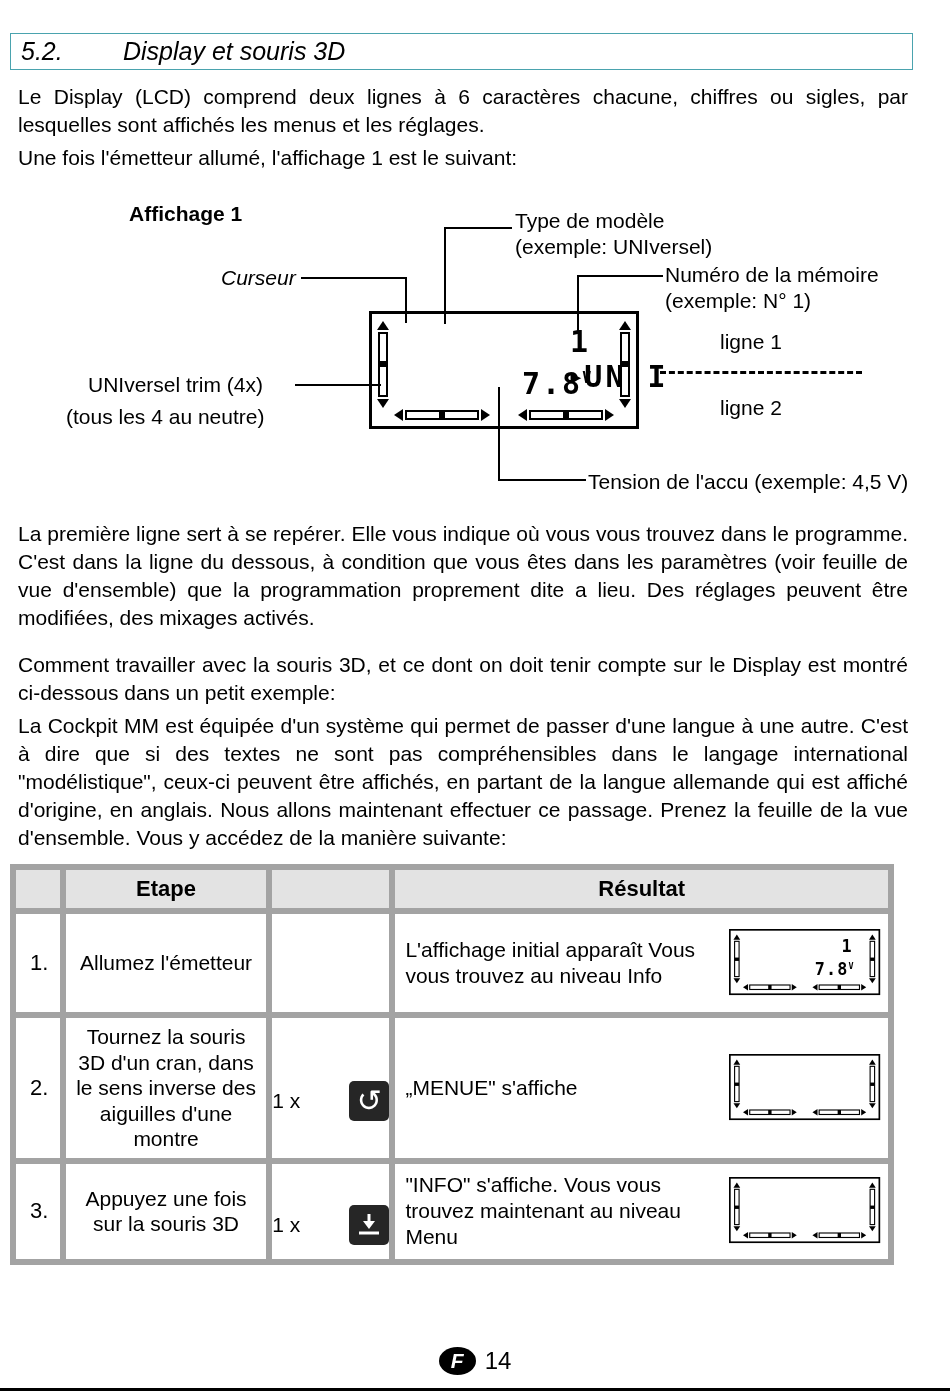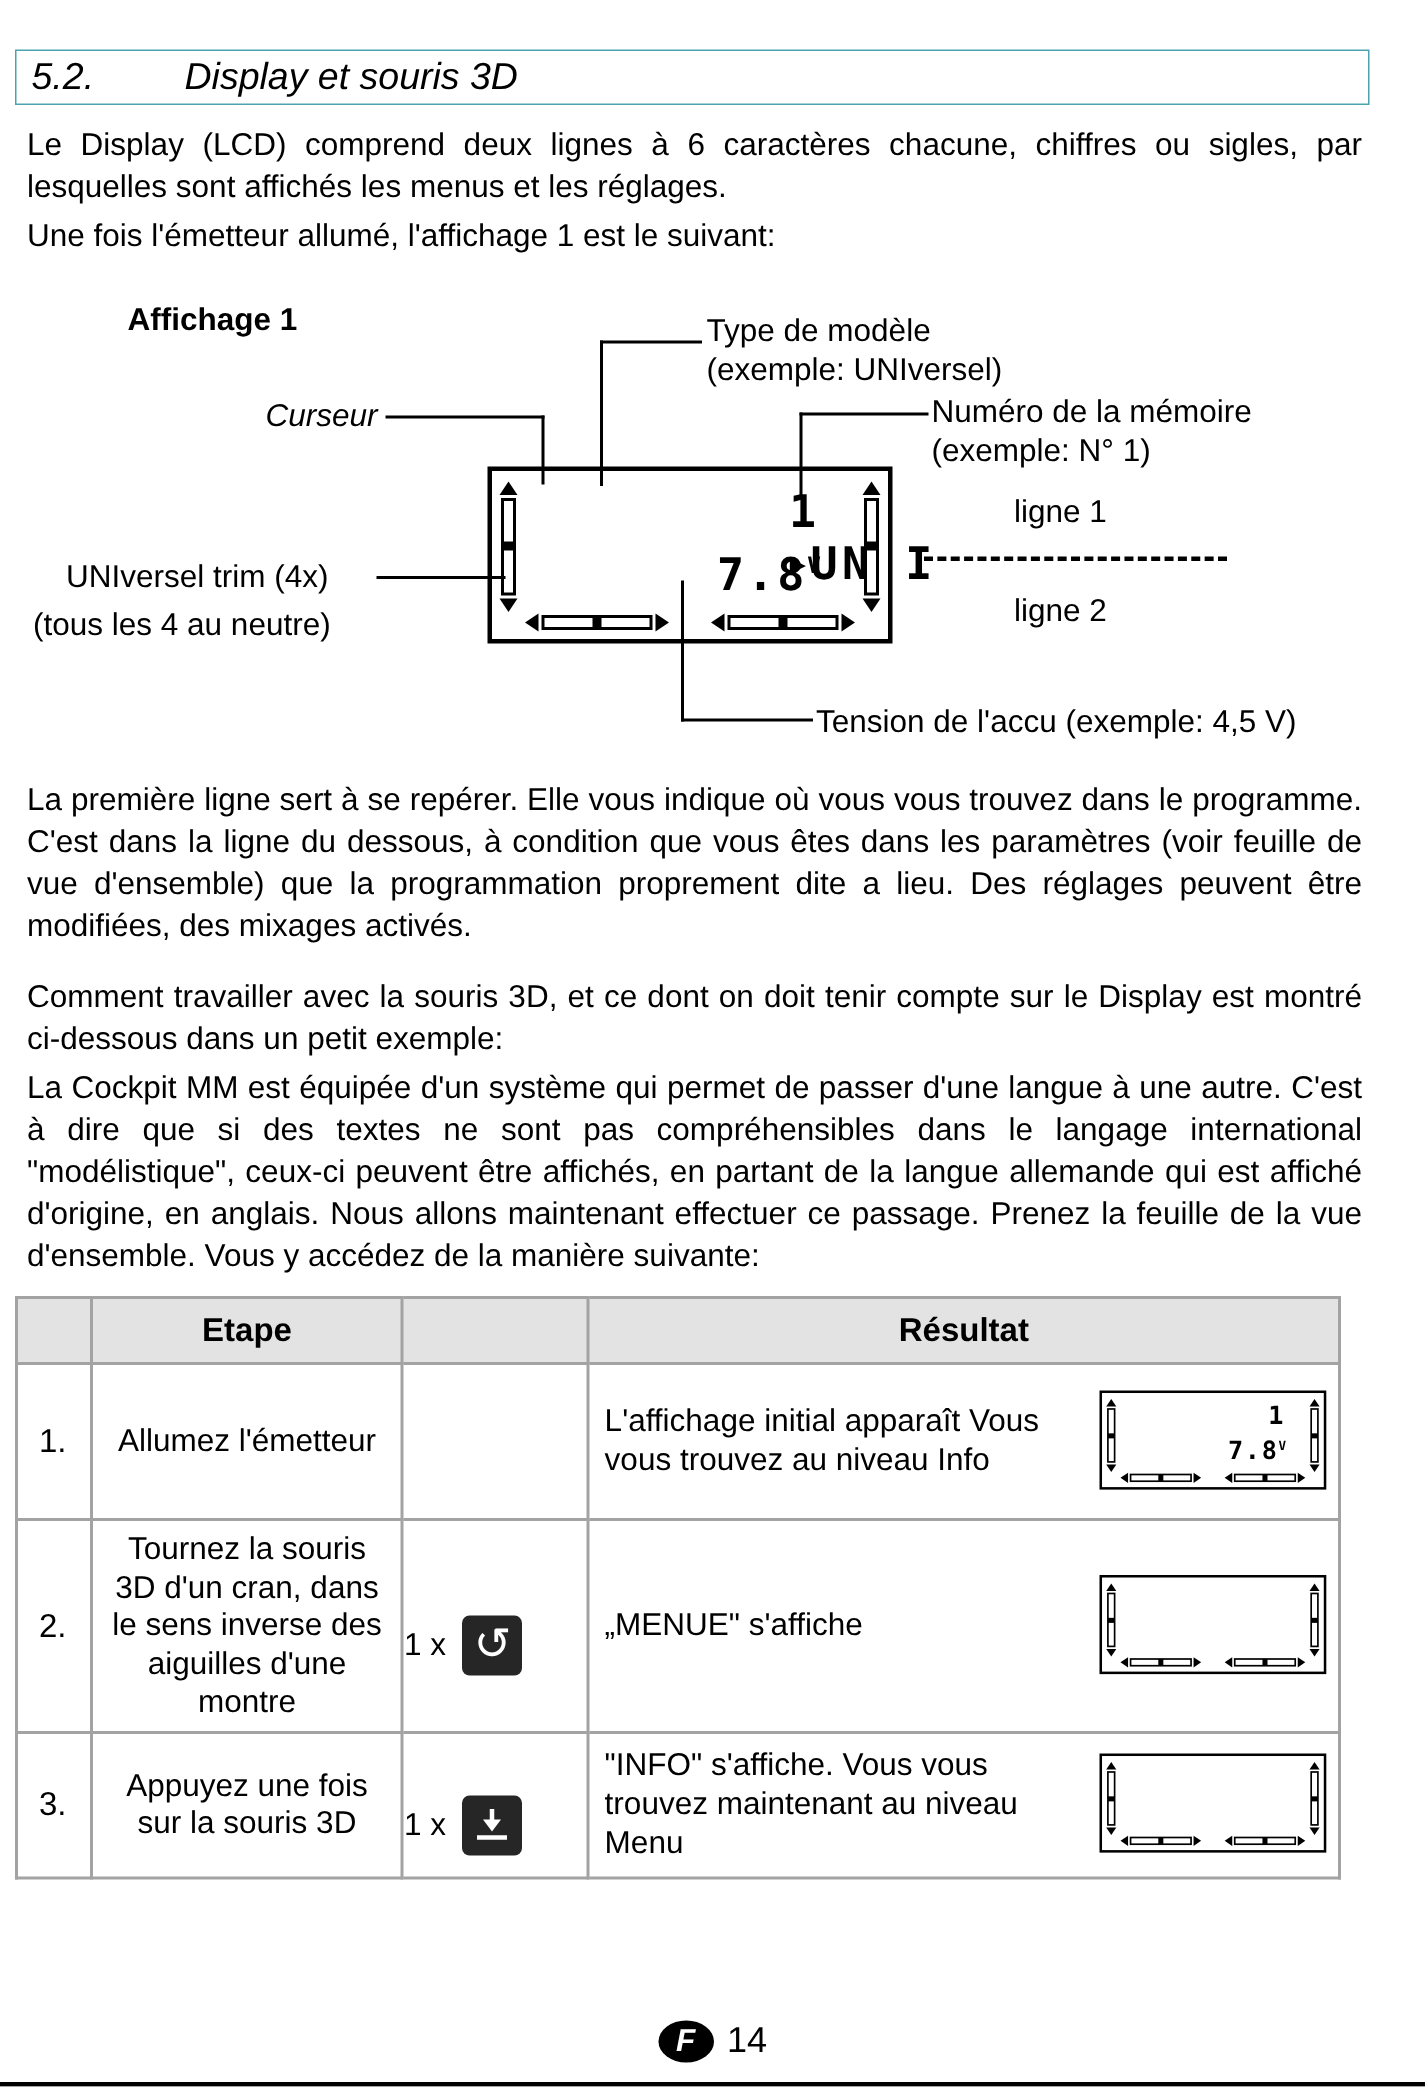--- a/index.html
+++ b/index.html
@@ -11,21 +11,21 @@
   
   .section-header { display:flex; align-items:center; border:1.5px solid #4aa3ae;
                     margin:0 37px 13px 10px; padding:2px 10px; height:37px;
                     font-style:italic; font-size:25px; }
   .sec-num { width:102px; flex:0 0 102px; }
 
   
   .body-text { font-size:21px; line-height:1.33; margin:0 42px 5px 18px; text-align:justify; }
 
   
-  .diagram { position:relative; height:308px; margin-top:26px; margin-bottom:14px; }
+  .diagram { position:relative; height:308px; margin-top:26px; margin-bottom:14px;margin-left:44px; }
   .dlabel { position:absolute; font-size:21px; line-height:1.25; white-space:nowrap; }
   .dlabel.b { font-weight:bold; }
   .hline { position:absolute; height:2px; background:#000; }
   .vline { position:absolute; width:2px; background:#000; }
   .dashline { position:absolute; border-top:3px dashed #000; }
 
   
   .lcd { position:absolute; width:270px; height:118px; border:3px solid #000; background:#fff; }
   .trimv { position:absolute; top:7px; height:87px; width:14px; }
   .tvl { left:4px; } .tvr { right:4px; }
@@ -50,27 +50,27 @@
   .lcd-l2 { position:absolute; left:150px; top:52px; font-family:"DejaVu Sans Mono","DejaVu Sans",monospace;
             font-weight:bold; font-size:30px; letter-spacing:2px; }
   .lcd-v { font-size:15px; letter-spacing:0; }
 
   
   .lcd-sm { position:relative; width:153px; height:68px; flex:0 0 153px; }
   .lcd-sm .lcd { left:0; top:0; transform:scale(0.56); transform-origin:0 0; }
 
   
   table.steps { border-collapse:collapse; margin-left:10px; width:884px; font-size:21px; }
-  .steps th, .steps td { border:2px solid #a3a3a3; }
+  .steps th, .steps td { border:6px solid #a3a3a3; }
   .steps thead th { background:#e3e3e3; height:44px; font-weight:bold; font-size:22px; }
   .c1 { width:50px; } .c2 { width:208px; } .c3 { width:124px; } .c4 { width:502px; }
   .cnum { vertical-align:middle; padding-left:14px; font-size:22px; }
   .cetape { text-align:center; vertical-align:middle; padding:6px 8px; line-height:1.22; }
   .cact { vertical-align:middle; }
-  .act-wrap { display:flex; align-items:center; justify-content:flex-start; gap:11px;margin-top:27px; }
+  .act-wrap { display:flex; align-items:center; justify-content:space-between; gap:11px;margin-top:27px; }
   .act-icon { width:40px; height:40px; background:#262626; border-radius:5px; color:#fff;
               display:flex; align-items:center; justify-content:center; font-size:30px; line-height:1; }
   .cres { vertical-align:middle; padding:8px 6px 8px 10px; }
   .res-wrap { display:flex; align-items:center; gap:8px; }
   .res-text { flex:1; line-height:1.25; }
   tr.r1 td { height:104px; } tr.r2 td { height:136px; } tr.r3 td { height:96px; }
 
   
   .footer { position:absolute; bottom:16px; left:0; right:0; display:flex; align-items:center;
             justify-content:center; gap:9px; }

